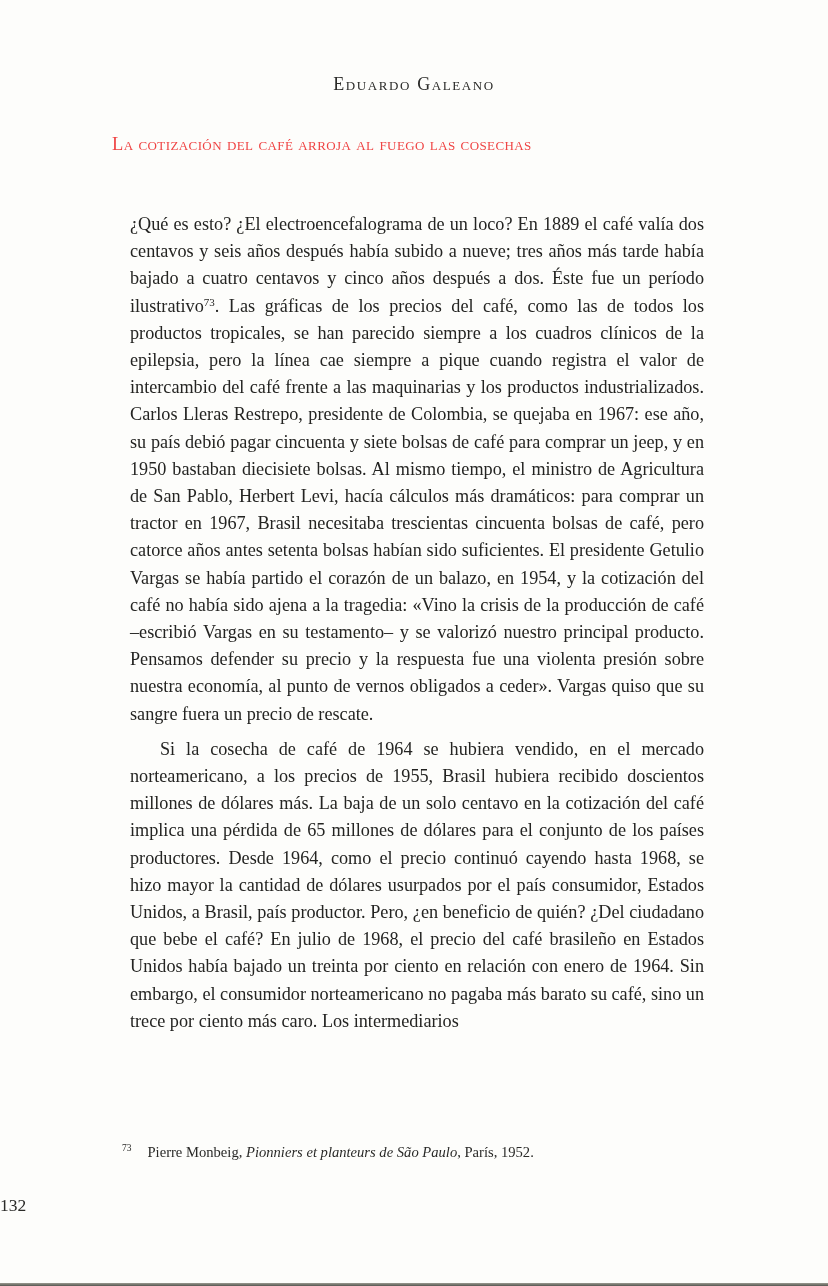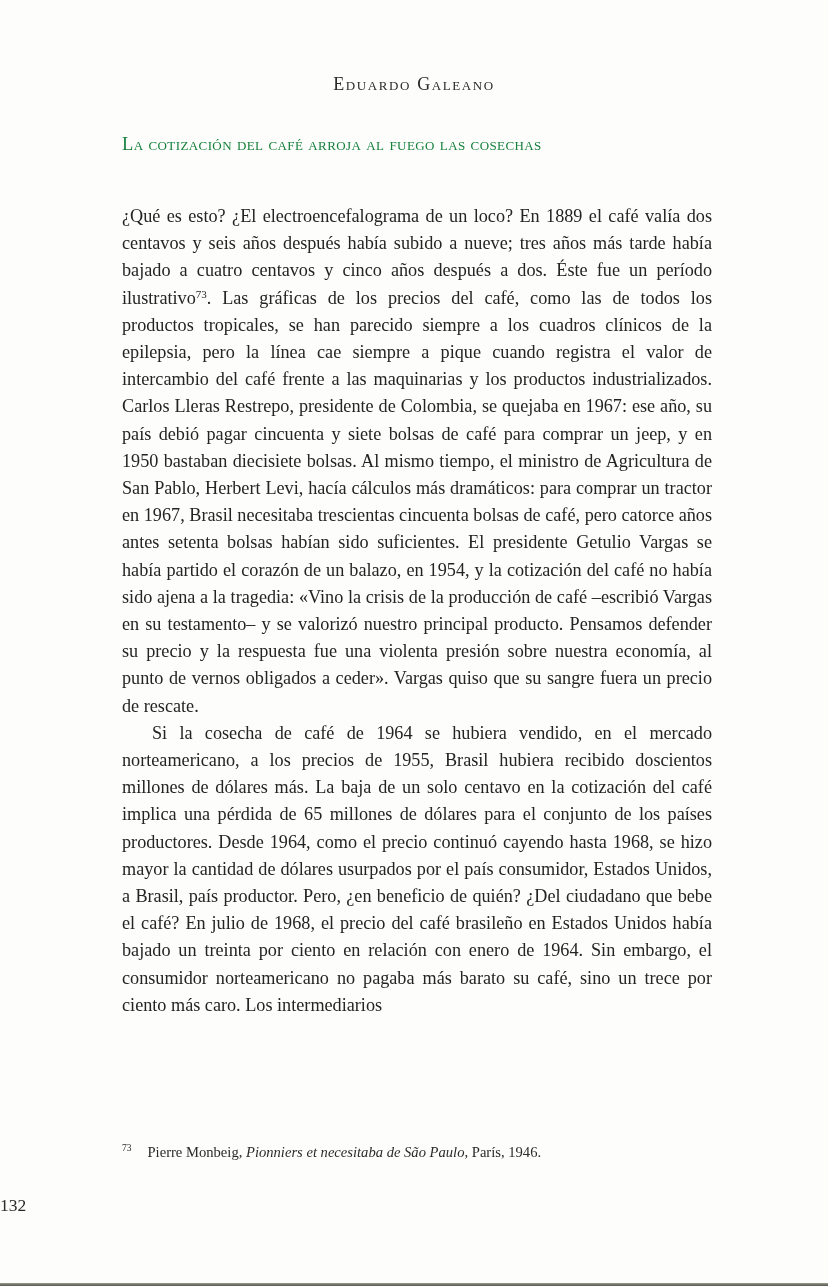--- a/index.html
+++ b/index.html
@@ -24,42 +24,42 @@
     width: 100%;
     text-align: center;
     font-variant: small-caps;
     font-size: 18px;
     letter-spacing: 1.6px;
     color: #2a2a28;
   }
   .section-title {
     position: absolute;
     top: 128px;
-    left: 122px;
+    left: 112px;
     width: 600px;
     font-variant: small-caps;
     font-weight: normal;
     font-size: 18.5px;
     line-height: 32px;
     letter-spacing: 0.4px;
-    color: #15803d;
+    color: #ef4444;
   }
   .body-text {
     position: absolute;
     top: 203px;
     left: 122px;
     width: 590px;
     font-size: 18.2px;
     line-height: 27.2px;
     text-align: justify;
     hyphens: auto;
     -webkit-hyphens: auto;
     color: #242422;
   }
-  .body-par { margin: 0; }
+  .body-par { margin: 8px; }
   .body-par.indent { text-indent: 30px; font-family: Liberation Serif, serif; }
   sup.body-ref {
     font-size: 11px;
     line-height: 0;
     vertical-align: 6px;
   }
   .footnote {
     position: absolute;
     top: 1138px;
     left: 122px;
@@ -102,19 +102,19 @@
 
   <h2 class="section-title">
     <span>La cotización del café arroja al fuego las cosechas</span><br>
   </h2>
 
   <div class="body-text">
     <p class="body-par"><span>¿Qué es esto? ¿El electroencefalograma de un loco? En 1889 el café valía dos centavos y seis años después había subido a nueve; tres años más tarde había bajado a cuatro centavos y cinco años después a dos. Éste fue un período ilustrativo</span><sup class="body-ref">73</sup><span>. Las gráficas de los precios del café, como las de todos los productos tropicales, se han parecido siempre a los cuadros clínicos de la epilepsia, pero la línea cae siempre a pique cuando registra el valor de intercambio del café frente a las maquinarias y los productos industrializados. Carlos Lleras Restrepo, presidente de Colombia, se quejaba en 1967: ese año, su país debió pagar cincuenta y siete bolsas de café para comprar un jeep, y en 1950 bastaban diecisiete bolsas. Al mismo tiempo, el ministro de Agricultura de San Pablo, Herbert Levi, hacía cálculos más dramáticos: para comprar un tractor en 1967, Brasil necesitaba trescientas cincuenta bolsas de café, pero catorce años antes setenta bolsas habían sido suficientes. El presidente Getulio Vargas se había partido el corazón de un balazo, en 1954, y la cotización del café no había sido ajena a la tragedia: «Vino la crisis de la producción de café –escribió Vargas en su testamento– y se valorizó nuestro principal producto. Pensamos defender su precio y la respuesta fue una violenta presión sobre nuestra economía, al punto de vernos obligados a ceder». Vargas quiso que su sangre fuera un precio de rescate.</span></p>
     <p class="body-par indent">Si la cosecha de café de 1964 se hubiera vendido, en el mercado norteamericano, a los precios de 1955, Brasil hubiera recibido doscientos millones de dólares más. La baja de un solo centavo en la cotización del café implica una pérdida de 65 millones de dólares para el conjunto de los países productores. Desde 1964, como el precio continuó cayendo hasta 1968, se hizo mayor la cantidad de dólares usurpados por el país consumidor, Estados Unidos, a Brasil, país productor. Pero, ¿en beneficio de quién? ¿Del ciudadano que bebe el café? En julio de 1968, el precio del café brasileño en Estados Unidos había bajado un treinta por ciento en relación con enero de 1964. Sin embargo, el consumidor norteamericano no pagaba más barato su café, sino un trece por ciento más caro. Los intermediarios</p>
   </div>
 
-  <div class="footnote"><sup class="fn-ref">73</sup><span>Pierre Monbeig, </span><span class="fn-italic">Pionniers et necesitaba de São Paulo</span><span>, París, 1946.</span></div>
+  <div class="footnote"><sup class="fn-ref">73</sup><span>Pierre Monbeig, </span><span class="fn-italic">Pionniers et planteurs de São Paulo</span><span>, París, 1952.</span></div>
 
   <div class="page-number">132</div>
 
   <div class="bottom-edge"></div>
 
 </div>
 
 </body></html>

